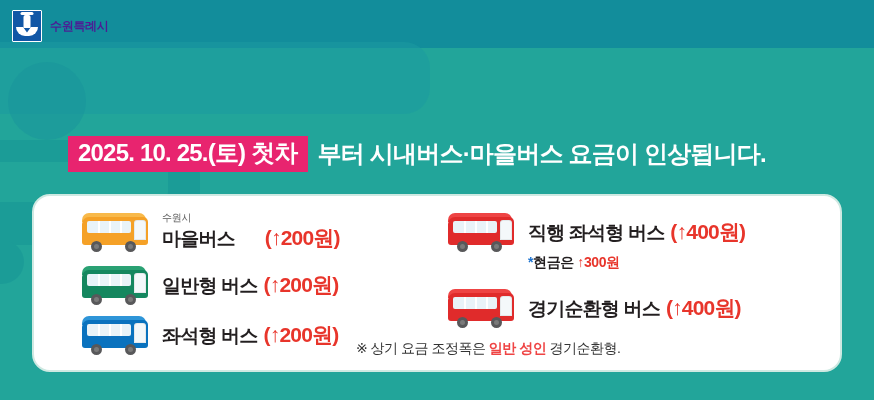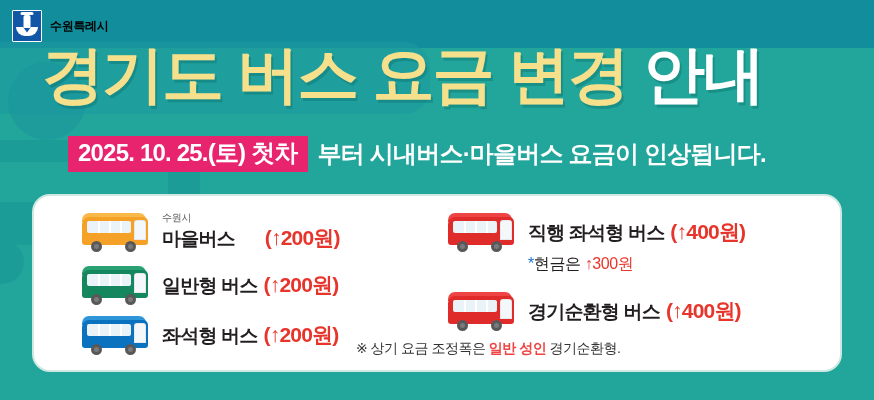--- a/index.html
+++ b/index.html
@@ -48,21 +48,21 @@
     width:7px;height:13px;background:#fff;border-radius:2px 2px 0 0;
   }
   .logo-mark .tower:after{
     content:"";position:absolute;left:-3px;top:-3px;width:13px;height:3px;background:#fff;border-radius:2px;
   }
   .logo-mark .wave{
     position:absolute;left:3px;bottom:5px;width:22px;height:9px;
     background:#fff;border-radius:0 0 12px 12px;
     clip-path:polygon(0 0,32% 0,50% 62%,68% 0,100% 0,100% 100%,0 100%);
   }
-  .logo-text{color:#000000;font-size:12px;font-weight:bold;letter-spacing:-.3px;}
+  .logo-text{color:#4c1d95;font-size:12px;font-weight:bold;letter-spacing:-.3px;}
 
   
   .headline{
     position:absolute;left:42px;top:44px;z-index:5;
     font-size:62px;font-weight:bold;letter-spacing:-2px;line-height:1;
     white-space:nowrap;
     text-shadow:2px 3px 0 rgba(0,90,90,.28);
   }
   .headline .hl-yellow{color:#F6E08C;}
   .headline .hl-white{color:#FFFFFF;}
@@ -109,21 +109,21 @@
 
   .label-wrap{display:flex;flex-direction:column;justify-content:center;}
   .tiny{font-size:10px;color:#595959;letter-spacing:-.3px;line-height:1.1;margin-bottom:1px;}
   .line{display:flex;align-items:baseline;white-space:nowrap;}
   .name{font-size:19px;font-weight:bold;color:#231F20;letter-spacing:-.8px;}
   .amount{font-size:21px;font-weight:bold;color:#E8352B;letter-spacing:-.8px;margin-left:8px;}
   .amount.tight{margin-left:6px;}
   .name.gap{margin-right:22px;}
 
   .footnote{
-    font-size:16px;font-weight:normal;color:#231F20;letter-spacing:-.4px;
+    font-size:14px;font-weight:bold;color:#231F20;letter-spacing:-.4px;
     margin-left:82px;margin-top:-6px;white-space:nowrap;
   }
   .footnote .star{color:#1B72D0;}
   .footnote .red{color:#E8352B;}
 
   .note{
     position:absolute;left:322px;bottom:12px;
     font-size:14px;color:#333333;letter-spacing:-.5px;white-space:nowrap;
   }
   .note b{font-weight:bold;color:#ef4444;}
@@ -144,24 +144,20 @@
   </div>
 
   <div class="logo-row">
     <div class="logo-mark">
       <div class="tower"></div>
       <div class="wave"></div>
     </div>
     <div class="logo-text">수원특례시</div>
   </div>
 
-  <div class="headline">
-    <span class="hl-yellow">경기도 버스 요금 변경</span>
-    <span class="hl-white">안내</span>
-  </div>
 
   <div class="subline">
     <span class="sub-badge">2025. 10. 25.(토) 첫차</span>
     <span class="sub-rest">부터  시내버스·마을버스 요금이 인상됩니다.</span>
   </div>
 
   <div class="card">
     <div class="cols">
 
       <div class="col-left">

